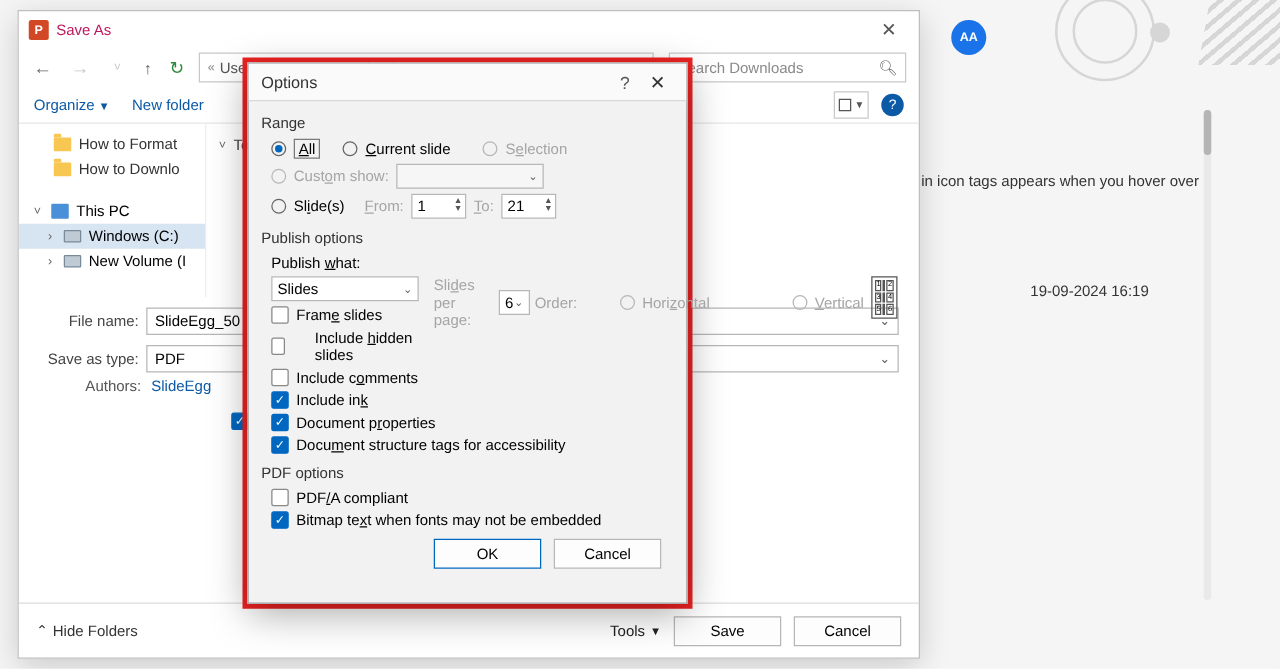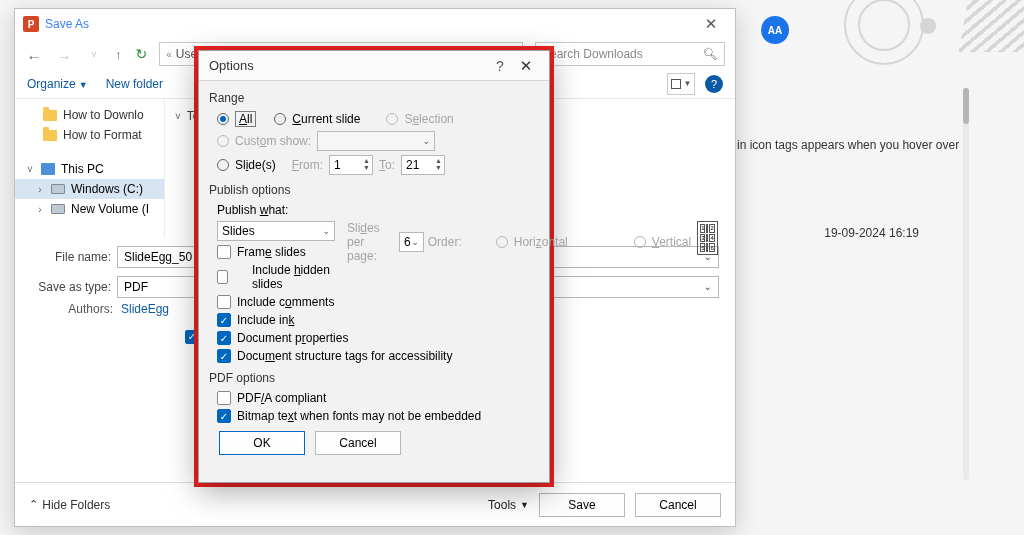--- a/index.html
+++ b/index.html
@@ -15,21 +15,21 @@
 
 .righttext { position:absolute; top:138px; left:737px; font-size:12px; color:#333; }
 .righttime { position:absolute; top:226px; right:105px; font-size:12px; color:#333; }
 .rightscroll { position:absolute; top:88px; right:55px; width:6px; height:392px; background:#e9e9e9; border-radius:3px;}
 .rightscroll .thumb{ position:absolute; top:0; width:6px; height:36px; background:#b5b5b5; border-radius:3px;}
 
 
 .saveas { position:absolute; left:14px; top:8px; width:722px; height:519px; background:#fff; border:1px solid #bfbfbf; box-shadow:0 6px 24px rgba(0,0,0,.18); display:flex; flex-direction:column;}
 .titlebar { height:30px; display:flex; align-items:center; padding:0 8px; }
 .titlebar .ppt-icon { width:16px; height:16px; background:#d24726; display:inline-flex; align-items:center; justify-content:center; color:#fff; font-weight:700; font-size:10px; border-radius:2px; margin-right:6px;}
-.titlebar .title { flex:1; color:#3b82f6; }
+.titlebar .title { flex:1; color:#be185d; }
 .titlebar .close { width:32px; text-align:center; color:#555; font-size:15px; }
 
 .navrow { height:30px; display:flex; align-items:center; padding:0 10px; gap:12px; }
 .navrow .arrow { color:#666; font-size:15px; width:18px; text-align:center;}
 .navrow .arrow.disabled { color:#c6c6c6;}
 .navrow .uparrow { color:#666; font-size:13px;}
 .navrow .refresh { color:#2e8b3d; font-size:14px; margin-left:2px;}
 .pathbox { flex:1; height:24px; border:1px solid #c9c9c9; display:flex; align-items:center; padding:0 6px; font-size:12px; color:#555; gap:4px; overflow:hidden;}
 .pathbox .chev { color:#888; font-size:10px;}
 .searchbox { width:190px; height:24px; border:1px solid #c9c9c9; display:flex; align-items:center; padding:0 6px; color:#8a8a8a;}
@@ -99,21 +99,21 @@
 .boxed { border:1px solid #7a7a7a; padding:0 3px;}
 .numbox { width:44px; height:20px; border:1px solid #b7b7b7; background:#fff; display:flex; align-items:center; padding:0 4px; position:relative;}
 .numbox .spin { position:absolute; right:2px; top:1px; display:flex; flex-direction:column; font-size:7px; line-height:7px; color:#555;}
 .drop { height:20px; border:1px solid #b7b7b7; background:#fff; display:flex; align-items:center; padding:0 4px; position:relative;}
 .drop .car { position:absolute; right:4px; font-size:9px; color:#555;}
 .drop.sm{ width:38px;}
 .drop.cs{ width:118px; background:#f6f6f6;}
 .chkrow { display:flex; align-items:center; gap:6px; padding:2px 8px;}
 .handout { width:34px; height:34px; border:1px solid #555; display:grid; grid-template-columns:repeat(3,1fr); grid-template-rows:repeat(3,1fr); gap:1px; padding:2px;}
 .handout div{ border:1px solid #555; font-size:6px; display:flex; align-items:center; justify-content:center;}
-.obuttons { display:flex; gap:10px; padding:6px 10px 0;}
+.obuttons { display:flex; justify-content:flex-end; gap:10px; padding:6px 10px 0;}
 .underline { text-decoration:underline; text-decoration-thickness:1px; }
 
 </style>
 </head>
 <body>
 
 <div class="bg-right">
   <div class="avatar">AA</div>
   <div class="deco1"></div>
   <div class="deco1b"></div>
@@ -158,25 +158,25 @@
           <span class="sq"></span>
           <span class="car">▼</span>
         </div>
       <div class="help">?</div>
     </div>
   </div>
   <div class="body">
     <div class="side">
       <div class="item">
           <span class="folder-ico"></span>
-          <span>How to Downlo</span>
+          <span>How to Format</span>
         </div>
       <div class="item">
           <span class="folder-ico"></span>
-          <span>How to Format</span>
+          <span>How to Downlo</span>
         </div>
       <div class="sep"></div>
       <div class="tree">
           <span class="chevsm">˅</span>
           <span class="pc-ico"></span>
           <span class="lbl">This PC</span>
         </div>
       <div class="tree sel" style="padding-left:20px;">
           <span class="chevsm">›</span>
           <span class="drive-ico"></span>

